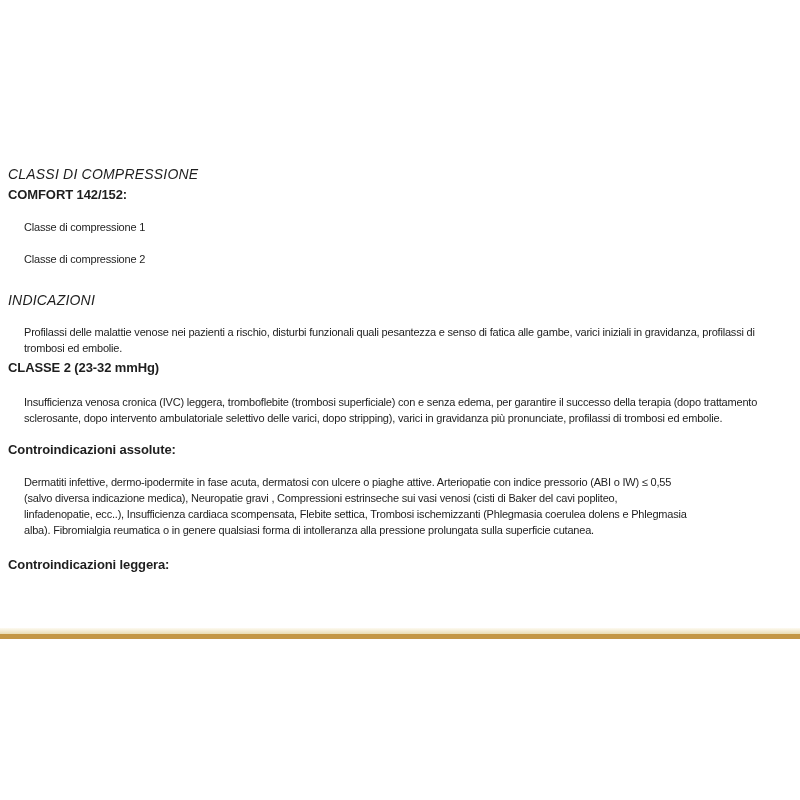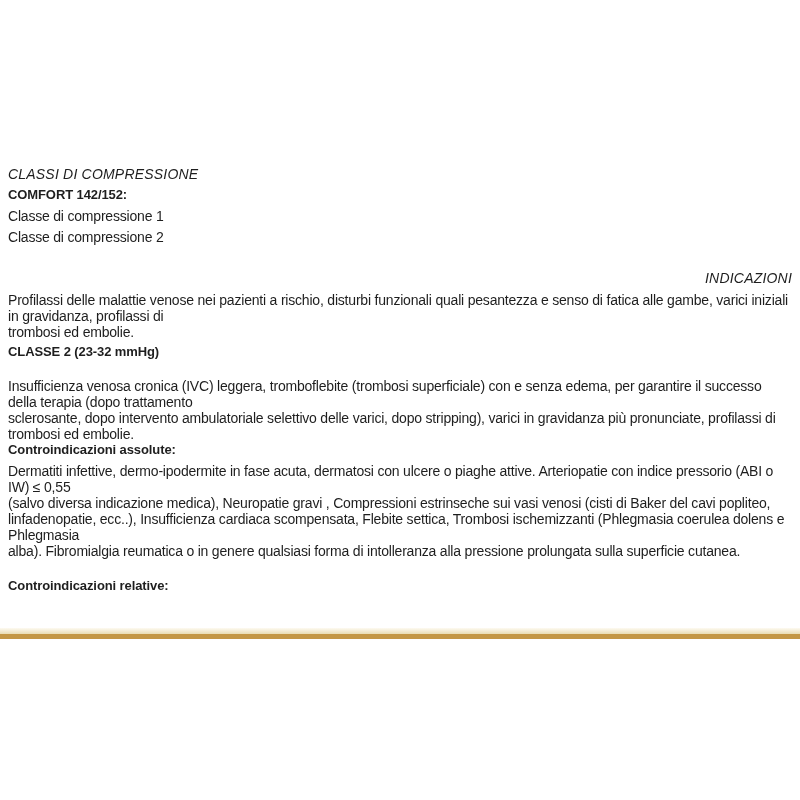--- a/index.html
+++ b/index.html
@@ -26,33 +26,33 @@
     margin: 0;
   }
   .item-title {
     font-weight: 700;
     font-size: 13px;
     line-height: 16px;
     letter-spacing: -0.1px;
     margin: 0;
   }
   .body-text {
-    font-size: 14px;
+    font-size: 11px;
     line-height: 16px;
     letter-spacing: -0.2px;
-    margin: 0;
+    margin: 16px;
     white-space: pre-line;
   }
   .mb2 { margin-bottom: 18px; }
   .mb3 { margin-bottom: 3px; }
   .mb4 { margin-bottom: 4px; }
   .mb5 { margin-bottom: 5px; }
   .mb6 { margin-bottom: 6px; }
   .mt19 { margin-top: 19px; }
-  .mt25 { margin-top: 25px; text-align: right; }
+  .mt25 { margin-top: 25px; }
   .accent-halo {
     position: absolute;
     left: 0;
     top: 628px;
     width: 800px;
     height: 6px;
     background: linear-gradient(to bottom, #fdfaf2, #eaddb2);
   }
   .accent-bar {
     position: absolute;
@@ -83,19 +83,19 @@
     <p class="body-text">Insufficienza venosa cronica (IVC) leggera, tromboflebite (trombosi superficiale) con e senza edema, per garantire il successo della terapia (dopo trattamento
 sclerosante, dopo intervento ambulatoriale selettivo delle varici, dopo stripping), varici in gravidanza più pronunciate, profilassi di trombosi ed embolie.</p>
   </section>
 
   <section>
     <h4 class="item-title mb5">Controindicazioni assolute:</h4>
     <p class="body-text">Dermatiti infettive, dermo-ipodermite in fase acuta, dermatosi con ulcere o piaghe attive. Arteriopatie con indice pressorio (ABI o IW) ≤ 0,55
 (salvo diversa indicazione medica), Neuropatie gravi , Compressioni estrinseche sui vasi venosi (cisti di Baker del cavi popliteo,
 linfadenopatie, ecc..), Insufficienza cardiaca scompensata, Flebite settica, Trombosi ischemizzanti (Phlegmasia coerulea dolens e Phlegmasia
 alba). Fibromialgia reumatica o in genere qualsiasi forma di intolleranza alla pressione prolungata sulla superficie cutanea.</p>
-    <h4 class="item-title mt19 mb6">Controindicazioni relative:</h4>
+    <h4 class="item-title mt19 mb6">Controindicazioni leggera:</h4>
   </section>
 
 </div>
 
 <div class="accent-halo"></div>
 <div class="accent-bar"></div>
 
 </body></html>

